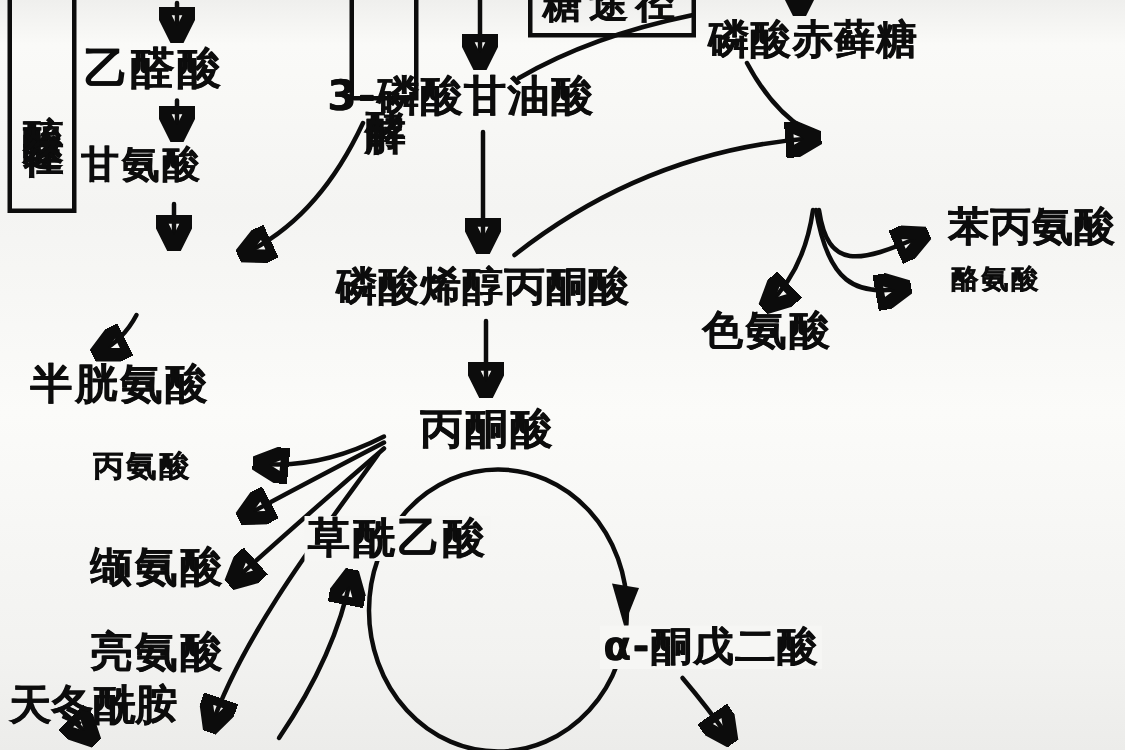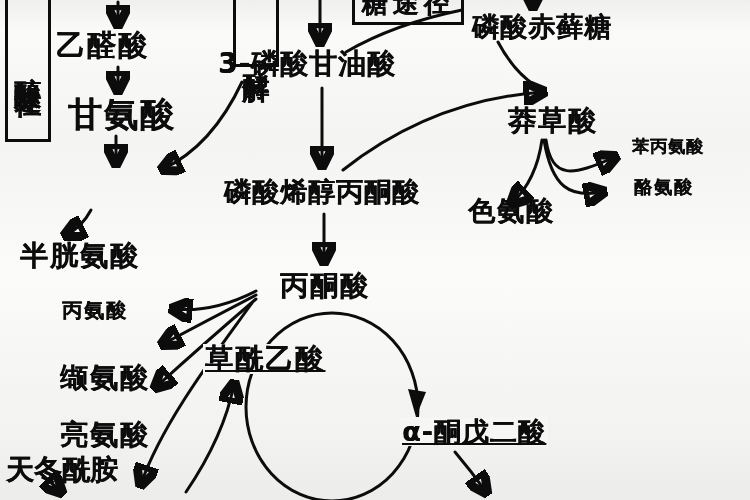--- a/index.html
+++ b/index.html
@@ -10,21 +10,21 @@
   }
   #arrows{position:absolute;left:0;top:0;z-index:1;}
   #arrows path, #arrows ellipse, #arrows line{
     fill:none; stroke:#0c0c0c; stroke-width:3; stroke-linecap:round;
   }
   .lbl{
     position:absolute; z-index:2; white-space:nowrap; line-height:1;
     font-weight:900; color:#0c0c0c; letter-spacing:2px;
     text-shadow:0.5px 0 0 #0c0c0c;
   }
-  .bg{background:#f6f6f4; padding:1px 2px;text-decoration:underline;}
+  .bg{background:#f6f6f4; padding:1px 2px;}
   .pbox{
     position:absolute; z-index:2; border:3px solid #0c0c0c;
     display:flex; align-items:center; justify-content:center;
     font-weight:900; color:#0c0c0c; line-height:1;
     text-shadow:0.5px 0 0 #0c0c0c;
   }
   .vbox{ writing-mode:vertical-rl; text-orientation:upright; letter-spacing:5px; }
   .vbox-end{ justify-content:flex-end; padding-bottom:3px; }
   #box-tca{ border-top:3px solid #0c0c0c; border-bottom:3px solid #0c0c0c;
     border-left:7px double #0c0c0c; border-right:7px double #0c0c0c;
@@ -73,32 +73,31 @@
   </svg>
 
   <div class="pbox vbox" id="box-glycolate" style="left:5px; top:-12px; width:40px; height:148px; font-size:27px;">醇酸途径</div>
 
   <div class="pbox vbox vbox-end" id="box-glycolysis" style="left:233px; top:-26px; width:40px; height:84px; font-size:27px;">酵解</div>
 
   <div class="pbox" id="box-ppp" style="left:352px; top:-19px; width:106px; height:38px; font-size:26px; letter-spacing:5px;">糖途径</div>
 
 
   <div class="lbl" style="left:56px; top:31px; font-size:29px;">乙醛酸</div>
-  <div class="lbl" style="left:68px; top:97px; font-size:34px;">甘氨酸</div>
+  <div class="lbl" style="left:54px; top:97px; font-size:25px;">甘氨酸</div>
   <div class="lbl" style="left:20px; top:242px; font-size:28px;">半胱氨酸</div>
   <div class="lbl" style="left:62px; top:300px; font-size:20px;">丙氨酸</div>
   <div class="lbl" style="left:60px; top:364px; font-size:28px;">缬氨酸</div>
   <div class="lbl" style="left:60px; top:421px; font-size:28px;">亮氨酸</div>
   <div class="lbl" style="left:6px; top:456px; font-size:28px; letter-spacing:0px;">天冬酰胺</div>
 
   <div class="lbl" style="left:218px; top:50px; font-size:28px; letter-spacing:1px;">3-磷酸甘油酸</div>
   <div class="lbl" style="left:224px; top:178px; font-size:27px; letter-spacing:1px;">磷酸烯醇丙酮酸</div>
   <div class="lbl" style="left:280px; top:272px; font-size:28px;">丙酮酸</div>
   <div class="lbl bg" style="left:203px; top:344px; font-size:28px;">草酰乙酸</div>
   <div class="lbl bg" style="left:400px; top:417px; font-size:27px; letter-spacing:1px;">α-酮戊二酸</div>
 
   <div class="lbl" style="left:472px; top:13px; font-size:27px; letter-spacing:1px;">磷酸赤藓糖</div>
-  <div class="lbl" style="left:508px; top:107px; font-size:28px;">莽草酸</div>
-  <div class="lbl" style="left:468px; top:197px; font-size:27px;">色氨酸</div>
-  <div class="lbl" style="left:632px; top:138px; font-size:17px; letter-spacing:1px;">苯丙氨酸</div>
+  <div class="lbl" style="left:468px; top:207px; font-size:27px;">色氨酸</div>
+  <div class="lbl" style="left:632px; top:138px; font-size:27px; letter-spacing:1px;">苯丙氨酸</div>
   <div class="lbl" style="left:634px; top:178px; font-size:18px;">酪氨酸</div>
 
 </div>
 
 </body></html>

